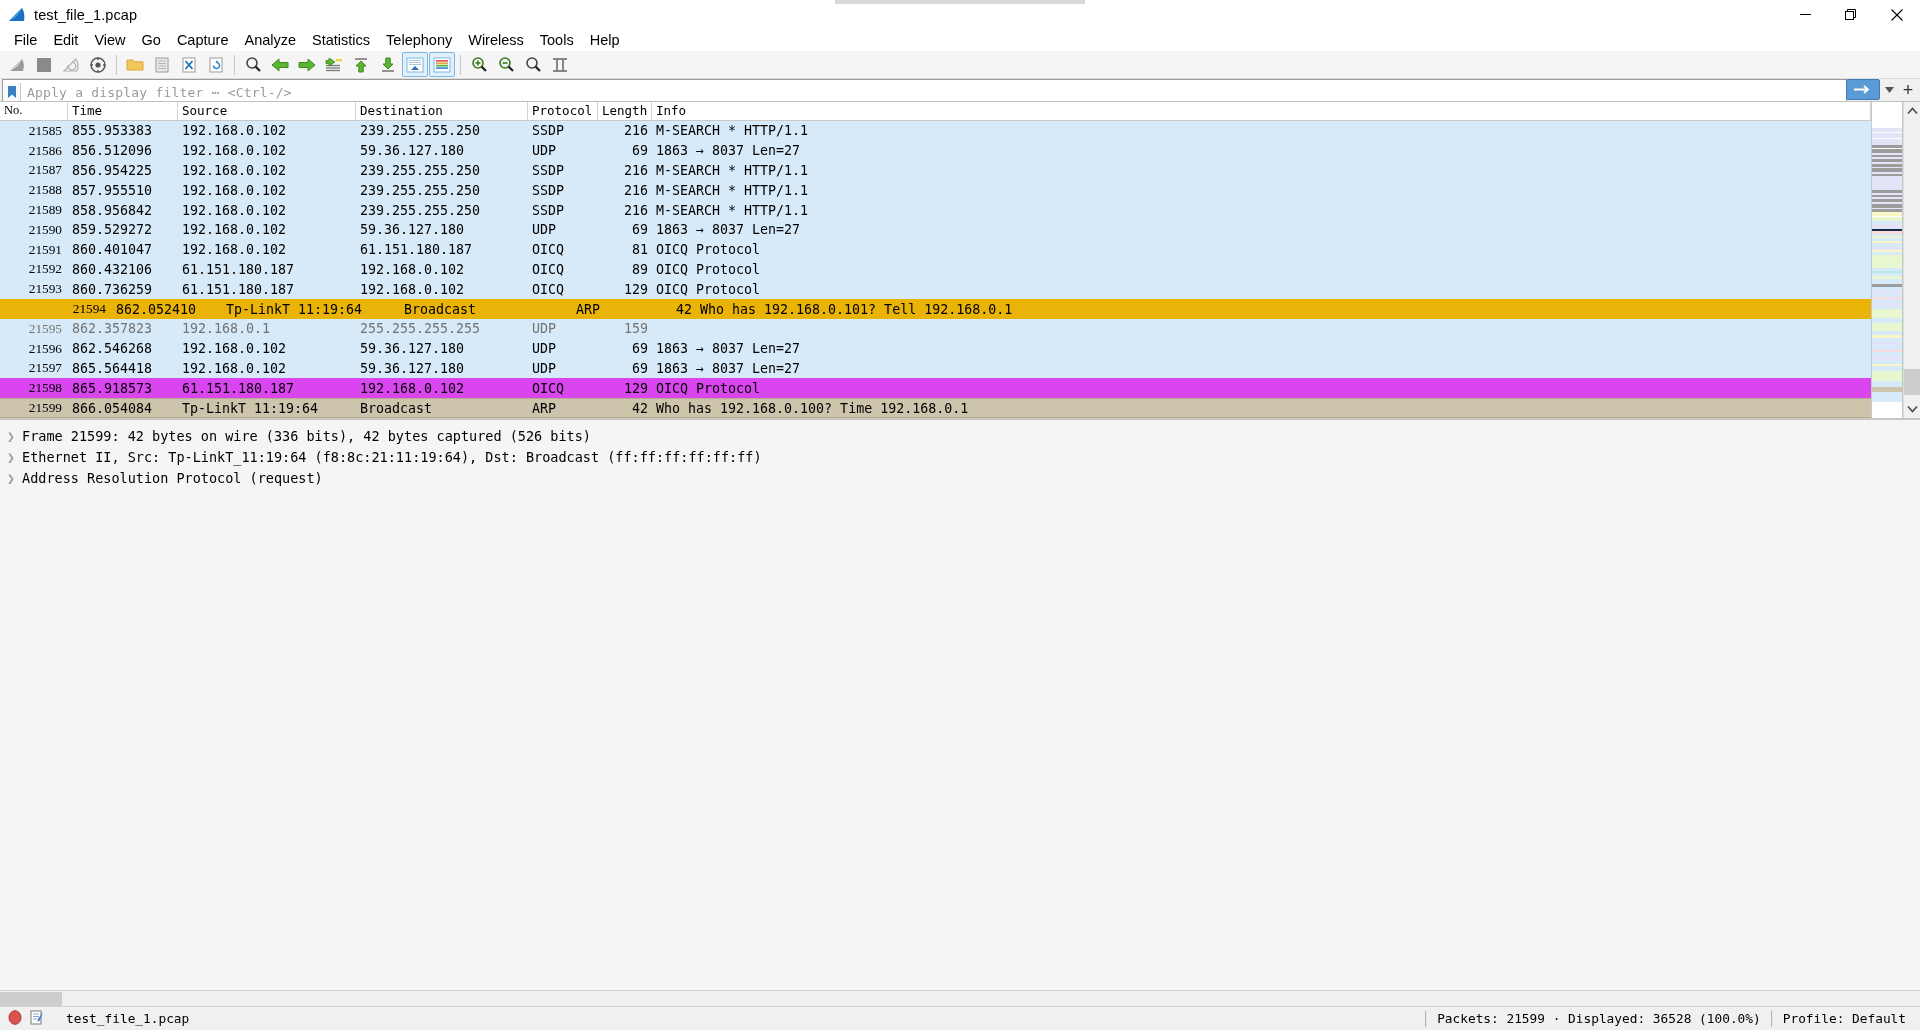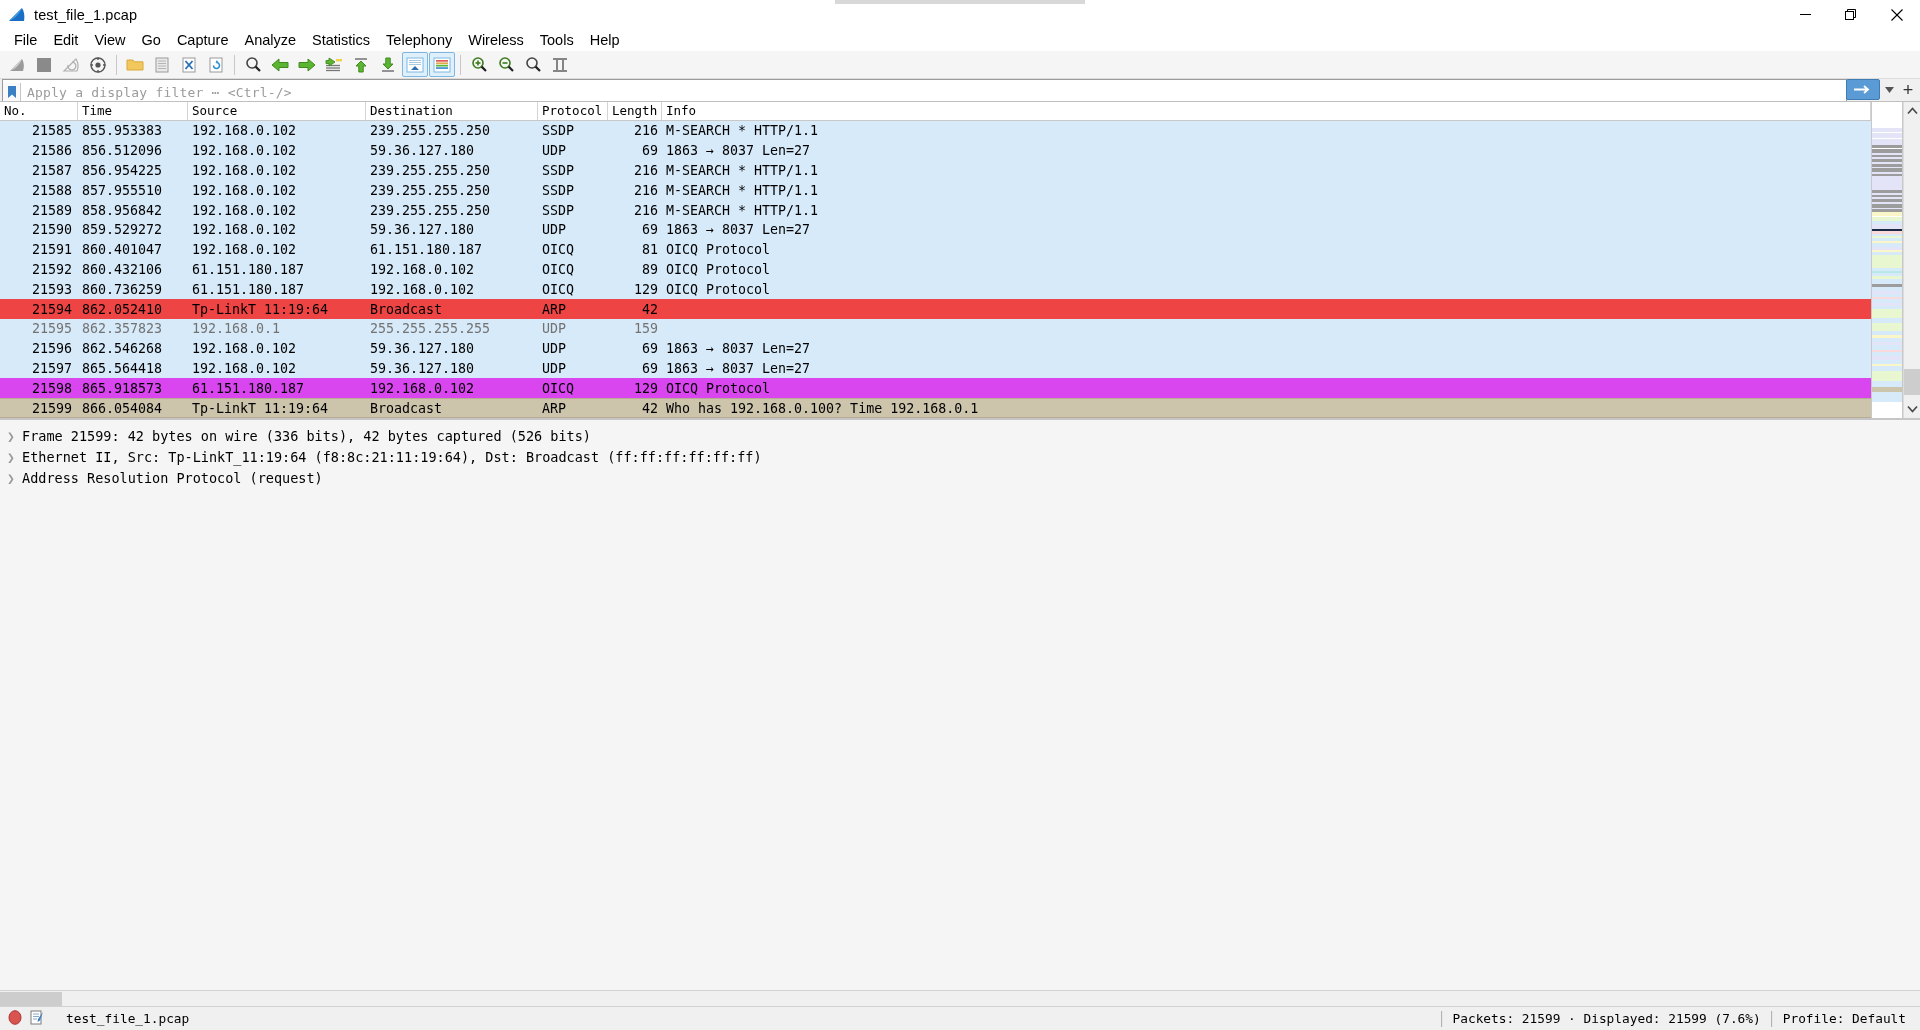--- a/index.html
+++ b/index.html
@@ -120,21 +120,21 @@
   .phead > div {
     border-right: 1px solid #d4d4d4; padding: 1px 0 0 4px;
     overflow: hidden; white-space: nowrap; cursor: default;
   }
   .prow {
     display: flex; height: 19.8px; align-items: center;
     font-family: "DejaVu Sans Mono", monospace;
     font-size: 13.3px; white-space: nowrap;
   }
   .prow > div { padding: 0 4px; overflow: hidden; }
-  .c-no     { width: 78px;  text-align: right; padding-right: 6px !important; }
+  .c-no     { width: 68px;  text-align: right; padding-right: 6px !important; font-family: Liberation Serif, serif; }
   .c-time   { width: 110px; }
   .c-src    { width: 178px; }
   .c-dst    { width: 172px; }
   .c-proto  { width: 70px;  }
   .c-len    { width: 54px;  text-align: right; }
   .c-info   { flex: 1; }
   .phead .c-no { text-align: left; padding-right: 0 !important; }
   .phead .c-len { text-align: left; }
 
   
@@ -496,27 +496,28 @@
           </div>
           <div class="prow" style="background: rgb(215, 234, 249); color: rgb(0, 0, 0);">
             <div class="c-no">21593</div>
             <div class="c-time">860.736259</div>
             <div class="c-src">61.151.180.187</div>
             <div class="c-dst">192.168.0.102</div>
             <div class="c-proto">OICQ</div>
             <div class="c-len">129</div>
             <div class="c-info">OICQ Protocol</div>
           </div>
-          <div class="prow" style="background: #ef4444; color: rgb(0, 0, 0);">
+          <div class="prow" style="background: #eab308; color: rgb(0, 0, 0); padding-left: 44px;">
             <div class="c-no">21594</div>
             <div class="c-time">862.052410</div>
             <div class="c-src">Tp-LinkT_11:19:64</div>
             <div class="c-dst">Broadcast</div>
             <div class="c-proto">ARP</div>
             <div class="c-len">42</div>
+            <div class="c-info">Who has 192.168.0.101? Tell 192.168.0.1</div>
           </div>
           <div class="prow" style="background: rgb(215, 234, 249); color: #737373;">
             <div class="c-no">21595</div>
             <div class="c-time">862.357823</div>
             <div class="c-src">192.168.0.1</div>
             <div class="c-dst">255.255.255.255</div>
             <div class="c-proto">UDP</div>
             <div class="c-len">159</div>
           </div>
           <div class="prow" style="background: rgb(215, 234, 249); color: rgb(0, 0, 0);">
@@ -688,19 +689,19 @@
               <line x1="3" y1="6.5" x2="9" y2="6.5"></line>
               <line x1="3" y1="9" x2="7" y2="9"></line>
             </g>
             <path d="M13 2 L8 9 L7.5 12 L10 10.5 Z" fill="#3b7fc4"></path>
           </svg>
       </span>
     </div>
     <div class="sb-file">test_file_1.pcap</div>
     <div class="sb-counts">
       <span class="sb-sep"></span>
-      <span>Packets: 21599  ·  Displayed: 21599 (7.6%)</span>
+      <span>Packets: 21599  ·  Displayed: 36528 (100.0%)</span>
       <span class="sb-sep"></span>
       <span class="sb-profile">Profile: Default</span>
     </div>
   </div>
 
 </div>
 
 </body></html>

